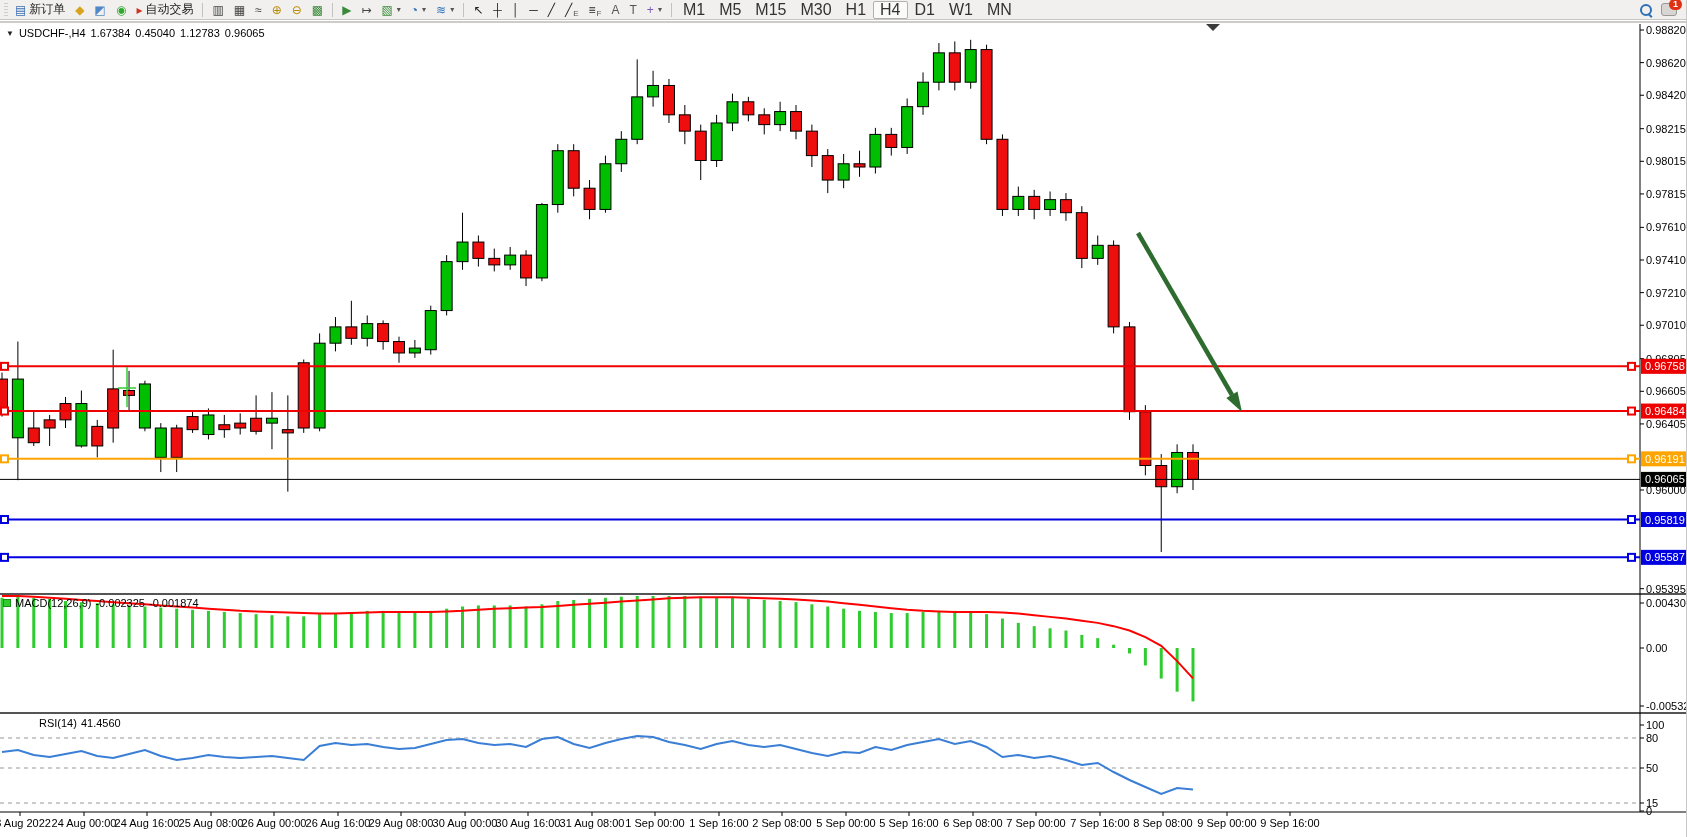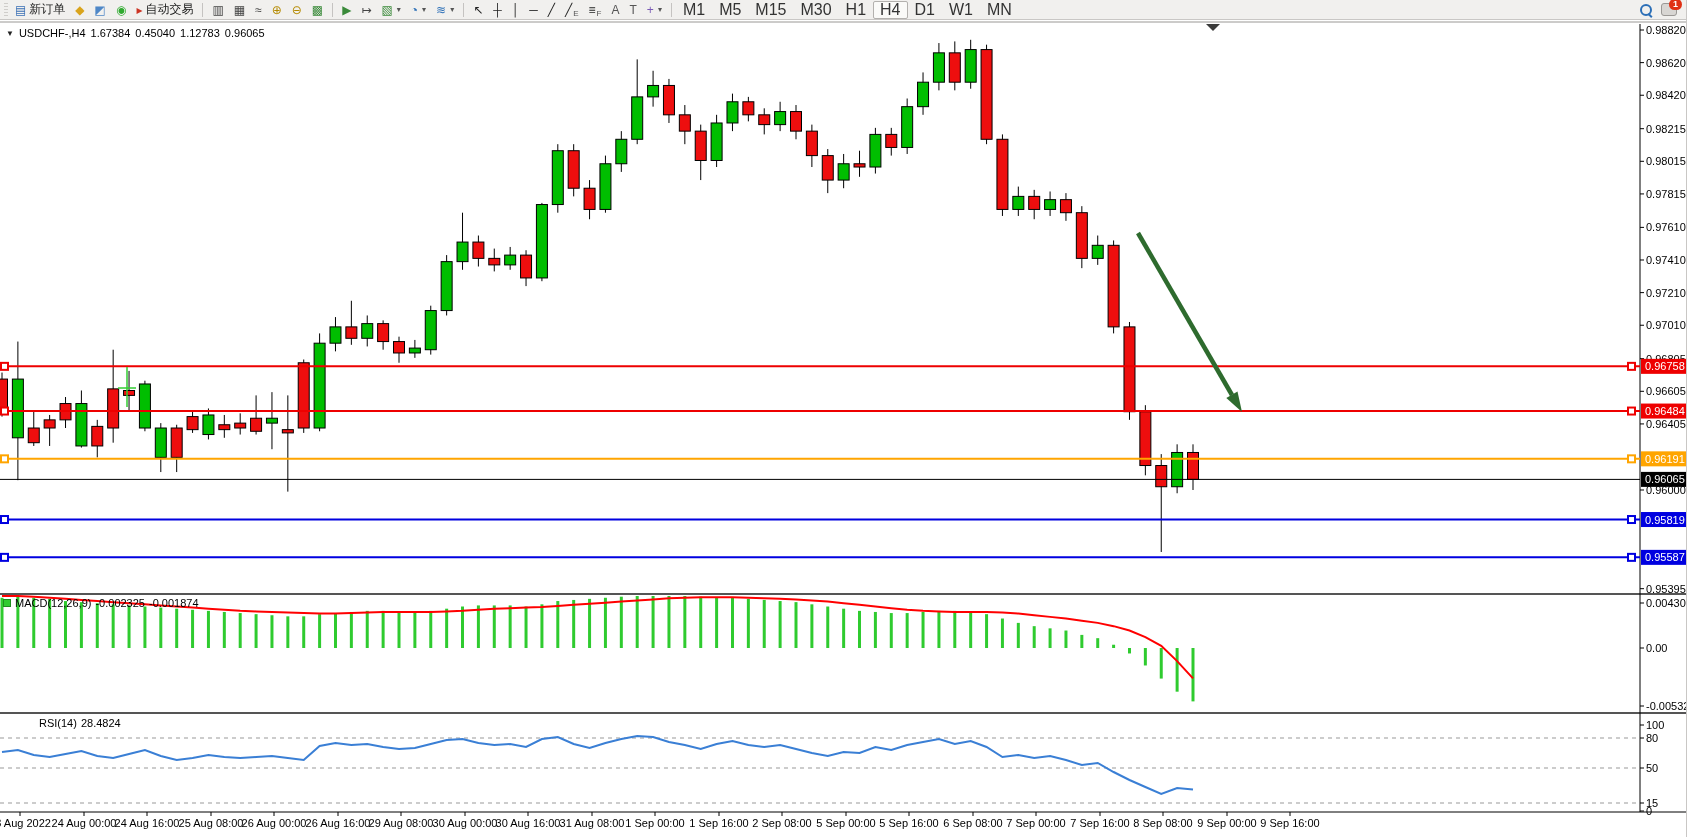--- a/index.html
+++ b/index.html
@@ -174,21 +174,21 @@
 </div>
 
 <div class="ind-label" id="macd-label">
   <span class="sq"></span>
   <span>MACD(12,26,9)</span>
   <span>-0.002325</span>
   <span>-0.001874</span>
 </div>
 <div class="ind-label" id="rsi-label">
   <span>RSI(14)</span>
-  <span>28.4824</span>
+  <span>41.4560</span>
 </div>
 
 <svg id="chart-svg" width="1687" height="837" viewBox="0 0 1687 837">
     <line x1="0" y1="22" x2="1687" y2="22" stroke="#9a9895" stroke-width="1"></line>
     <line x1="0" y1="594" x2="1687" y2="594" stroke="#555" stroke-width="2"></line>
     <line x1="0" y1="713" x2="1687" y2="713" stroke="#555" stroke-width="2"></line>
     <line x1="1640" y1="24" x2="1640" y2="812" stroke="#000" stroke-width="1"></line>
     <line x1="0" y1="812" x2="1687" y2="812" stroke="#000" stroke-width="1"></line>
     <g>
       <line x1="1640" y1="30" x2="1644" y2="30" stroke="#000"></line>

